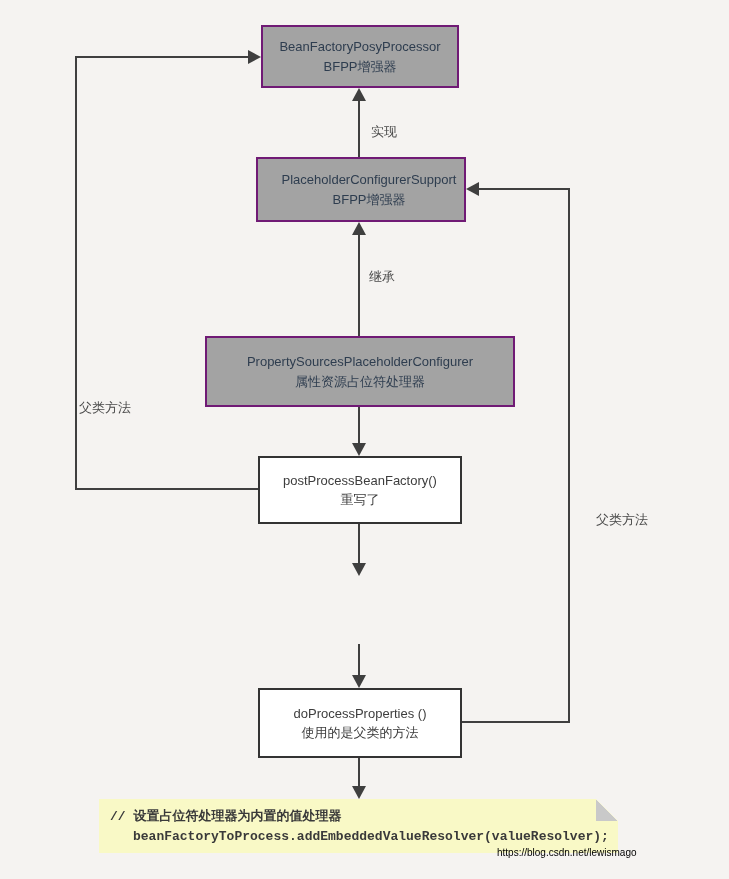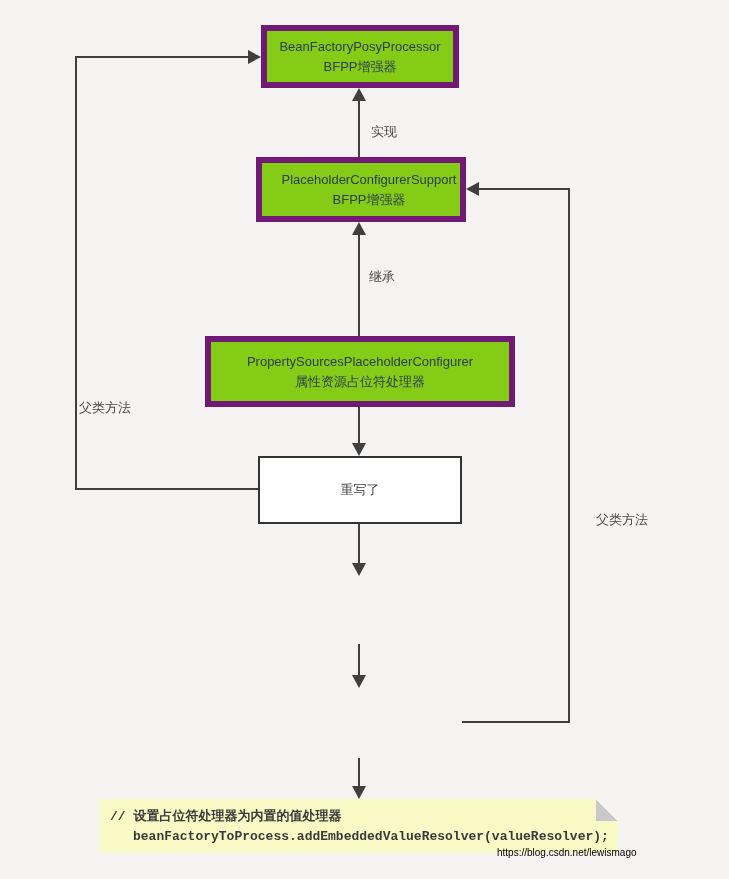--- a/index.html
+++ b/index.html
@@ -15,22 +15,22 @@
   }
   .node{
     position:absolute;
     box-sizing:border-box;
     display:flex;flex-direction:column;
     align-items:center;justify-content:center;
     text-align:center;
     font-size:13px;line-height:1.5;
   }
   .node-blue{
-    background:#84cc16;
-    border:6px solid #701a75;
+    background:#a3a3a3;
+    border:2px solid #701a75;
     color:#2e3d4f;
   }
   .node-white{
     background:#ffffff;
     border:2px solid #333333;
     color:#3d3d3d;
   }
   .edge{position:absolute;background:#3f3f3f;}
   .arrow{position:absolute;width:0;height:0;}
   .arrow-up{border-left:7px solid transparent;border-right:7px solid transparent;border-bottom:13px solid #3f3f3f;}
@@ -112,24 +112,29 @@
     <div>PlaceholderConfigurerSupport</div>
     <div>BFPP增强器</div>
   </div>
 
   <div class="node node-blue" style="left:205px;top:336px;width:310px;height:71px;">
     <div>PropertySourcesPlaceholderConfigurer</div>
     <div>属性资源占位符处理器</div>
   </div>
 
   <div class="node node-white" style="left:258px;top:456px;width:204px;height:68px;">
+    <div>postProcessBeanFactory()</div>
     <div>重写了</div>
   </div>
 
 
+  <div class="node node-white" style="left:258px;top:688px;width:204px;height:70px;">
+    <div>doProcessProperties ()</div>
+    <div>使用的是父类的方法</div>
+  </div>
 
   <div class="note">
     <div>// 设置占位符处理器为内置的值处理器</div>
     <div class="note-line2">beanFactoryToProcess.addEmbeddedValueResolver(valueResolver);</div>
   </div>
   <div class="note-fold"></div>
 
   <div class="watermark">https://blog.csdn.net/lewismago</div>
 
 </div>

